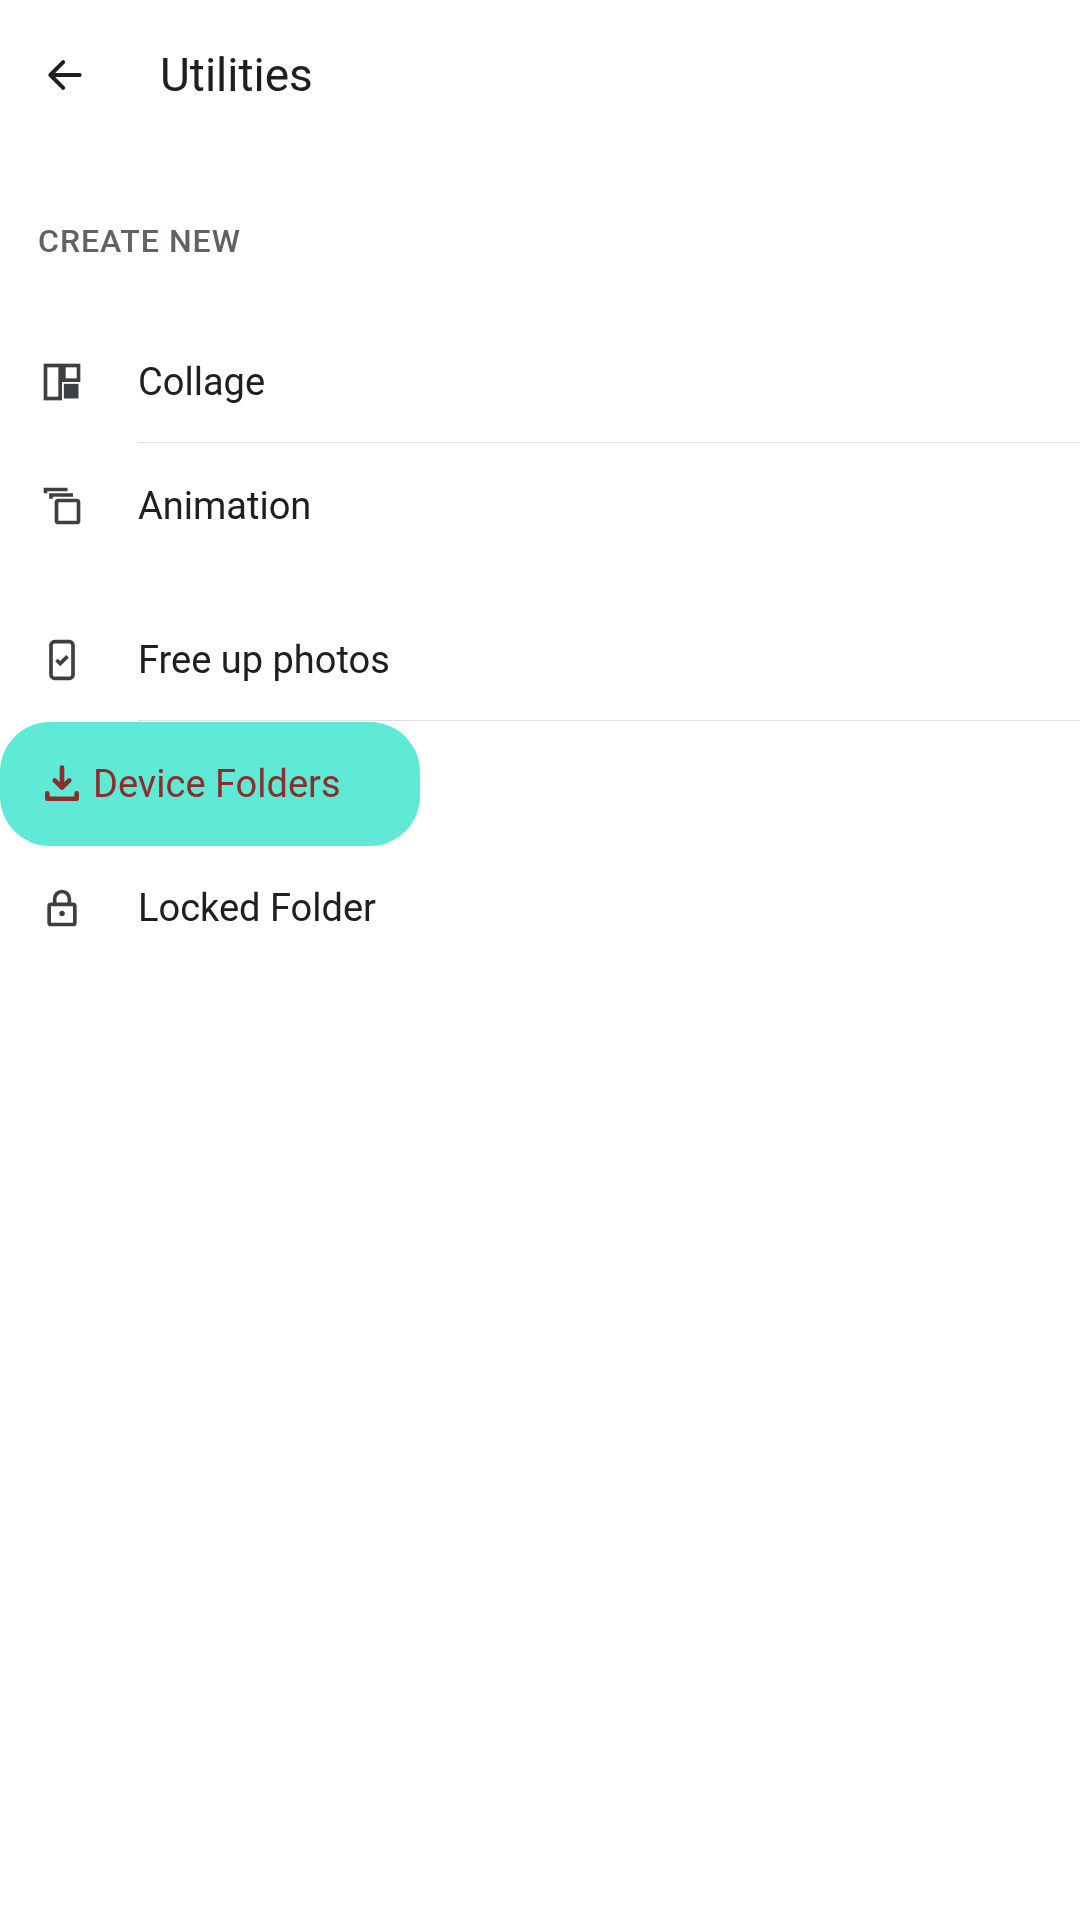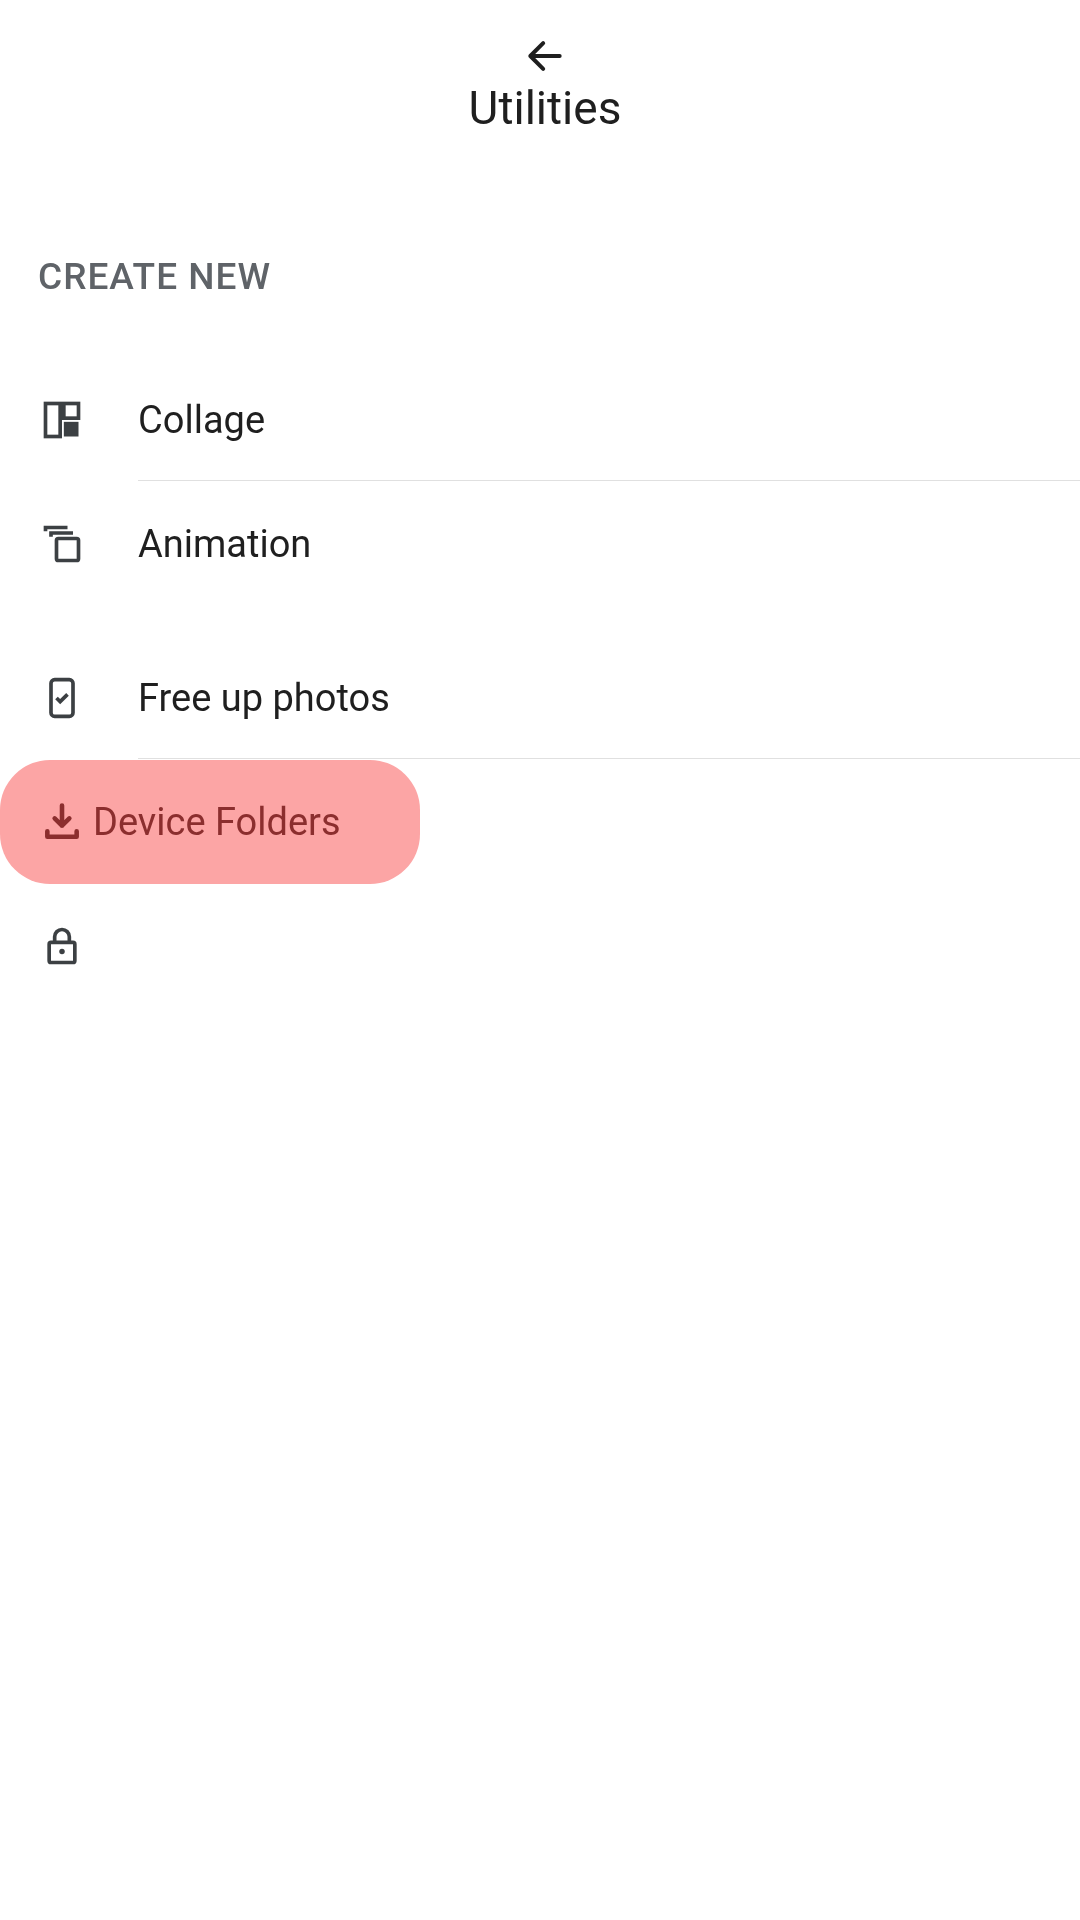--- a/index.html
+++ b/index.html
@@ -10,39 +10,39 @@
     body {
       font-family: -apple-system, BlinkMacSystemFont, 'Segoe UI', Roboto, sans-serif;
       background: #ffffff;
       width: 1080px;
       height: 1920px;
       overflow: hidden;
     }
     .header {
       display: flex;
       align-items: center;
-      padding: 31px 30px 40px 40px;
-      flex-direction: column;
+      padding: 48px 30px 40px 40px;
+      gap: 70px;
     }
     .back-btn {
       width: 50px;
       height: 50px;
       display: flex;
       align-items: center;
       justify-content: center;
       cursor: pointer;
     }
     .title {
       font-size: 46px;
       font-weight: 400;
       color: #1f1f1f;
     }
     .section-header {
       padding: 80px 38px 30px 38px;
-      font-size: 37px;
+      font-size: 32px;
       font-weight: 500;
       letter-spacing: 1px;
       color: #5f6368;
     }
     .list-item {
       display: flex;
       align-items: center;
       padding: 38px 0 38px 38px;
       gap: 52px;
       cursor: pointer;
@@ -65,21 +65,21 @@
       align-items: center;
       justify-content: center;
       flex-shrink: 0;
     }
     .item-label {
       font-size: 38px;
       font-weight: 400;
       color: #1f1f1f;
     }
     .highlighted {
-      background: #fca5a5;
+      background: #5eead4;
       border-radius: 50px;
       padding-left: 38px;
       margin-left: 0;
       width: 420px;
       gap: 7px;
     }
     .highlighted .item-label {
       color: #8b2e2e;
     }
     .highlighted svg path,
@@ -166,16 +166,19 @@
     </div>
 
     <div class="list-item">
       <div class="icon-wrap">
         <svg width="44" height="44" viewBox="0 0 24 24" fill="none">
           <rect x="5" y="10" width="14" height="11" stroke="#3c4043" stroke-width="2" fill="none" rx="1"></rect>
           <path d="M8 10 L8 7 C8 4.8 9.8 3 12 3 C14.2 3 16 4.8 16 7 L16 10" stroke="#3c4043" stroke-width="2" fill="none"></path>
           <circle cx="12" cy="15" r="1.5" fill="#3c4043"></circle>
         </svg>
       </div>
+      <div class="item-label-wrap" style="border-bottom:none;">
+        <span class="item-label">Locked Folder</span>
+      </div>
     </div>
 
   </div>
 </div>
 
 </body></html>

